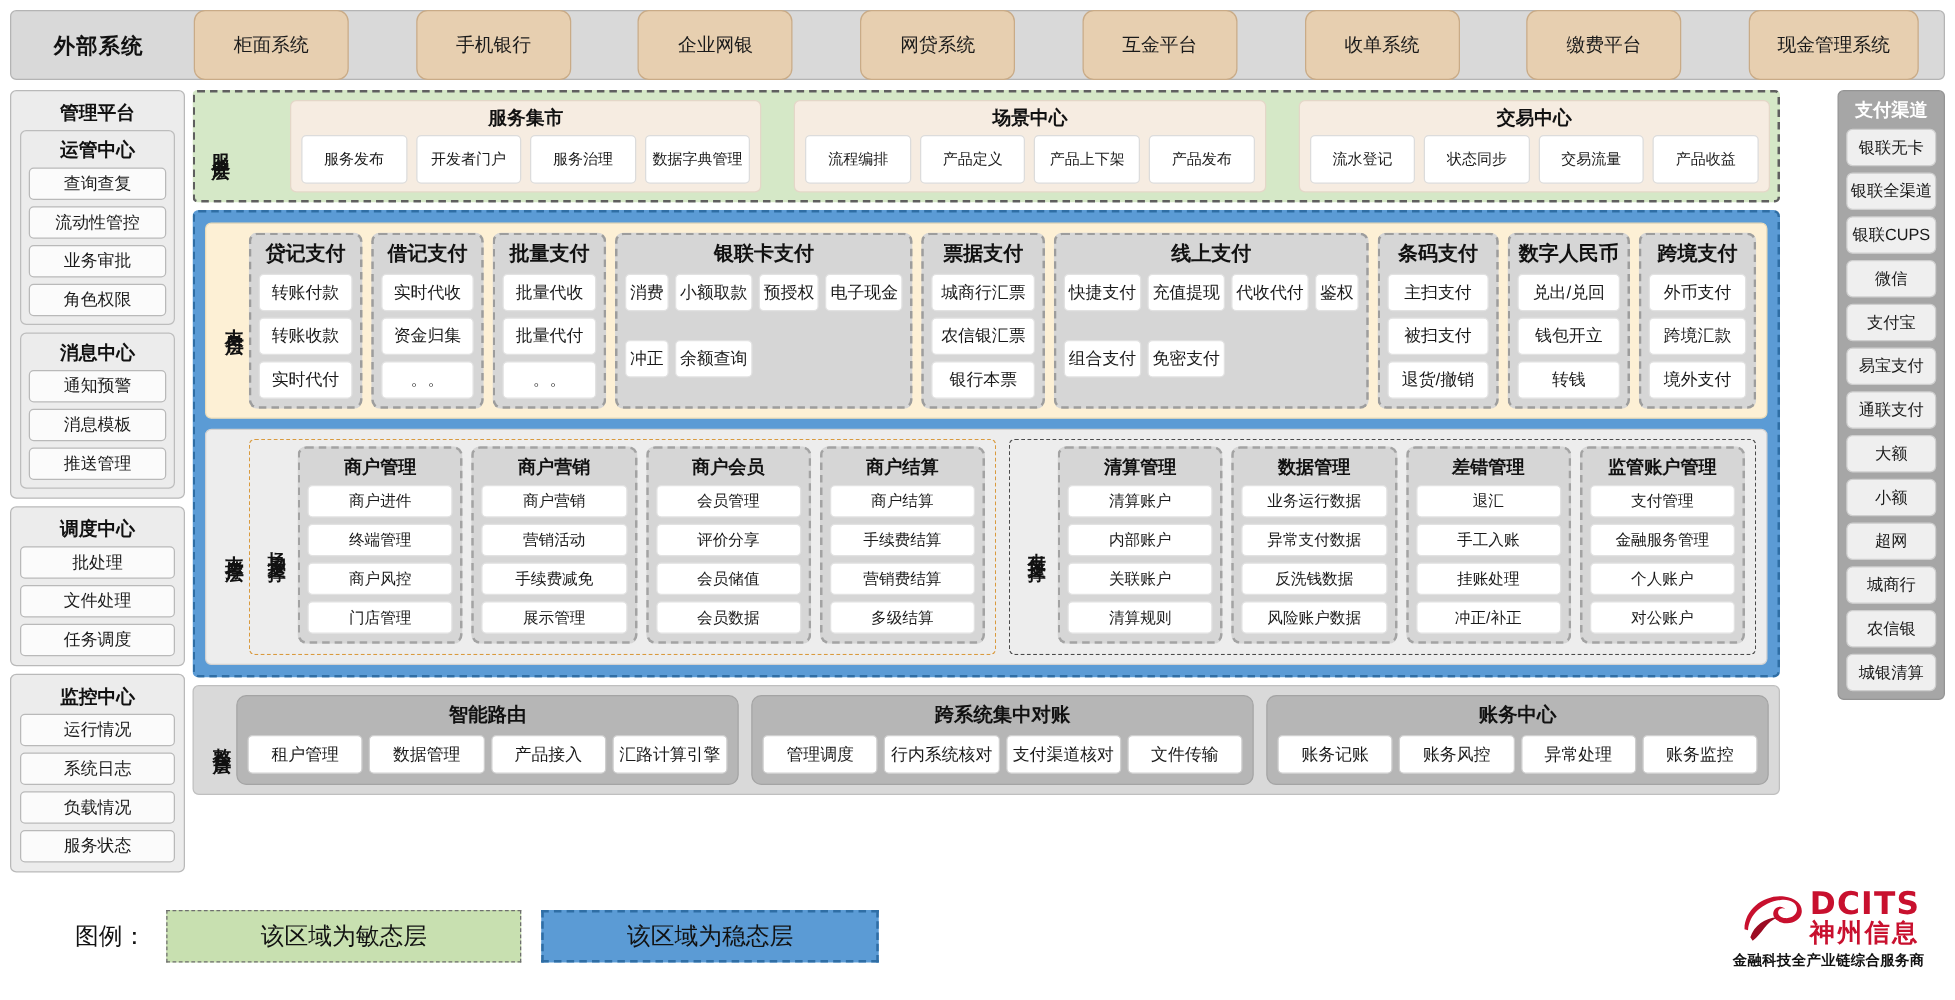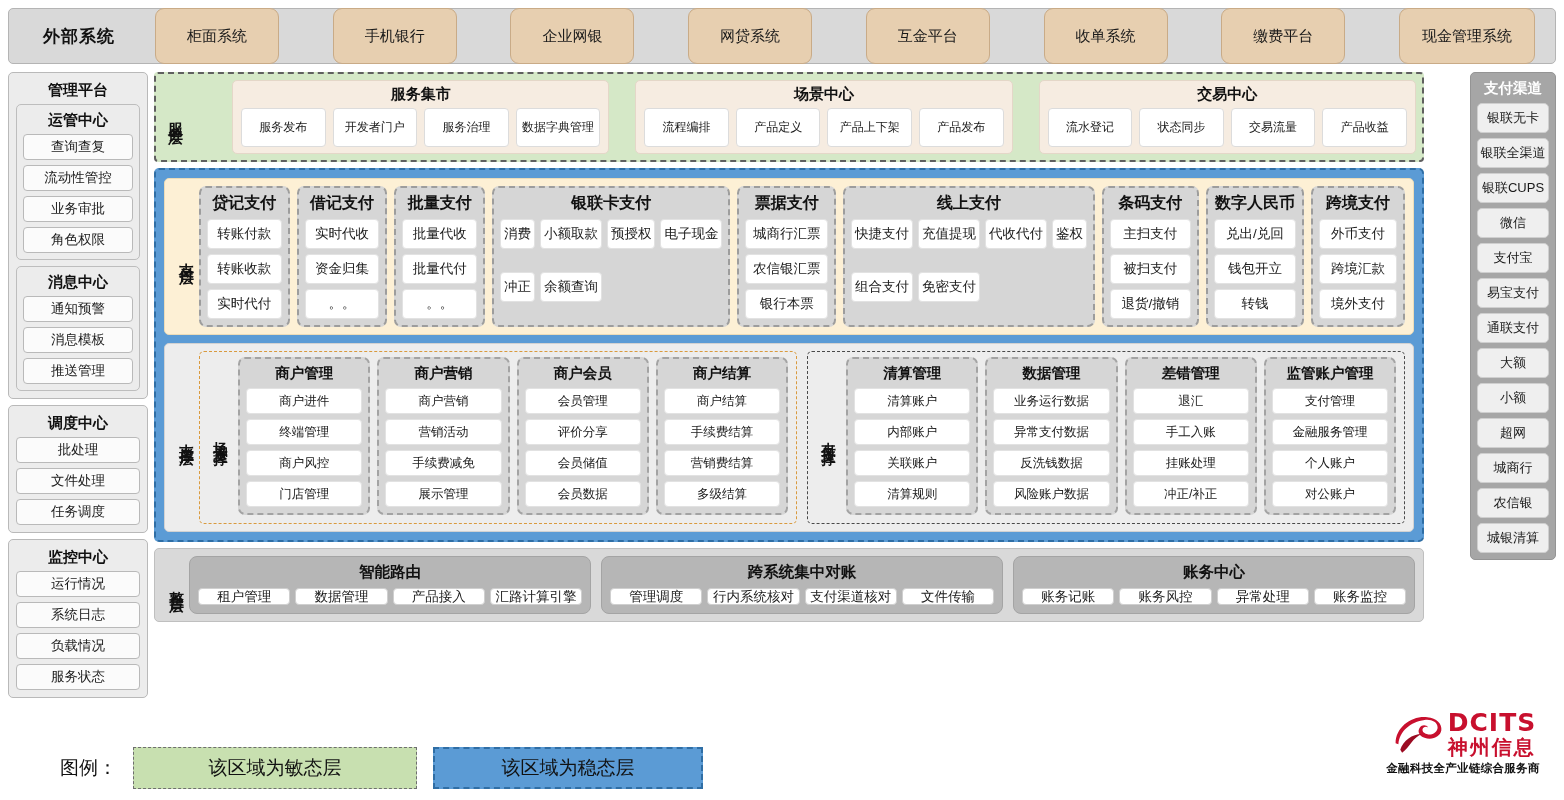--- a/index.html
+++ b/index.html
@@ -170,25 +170,25 @@
     background:#d9d9d9;border:1px solid #bfbfbf;border-radius:5px;
     display:flex;align-items:stretch;padding:7px 8px;box-sizing:border-box;
   }
   .int-groups{display:flex;flex:1;gap:10px;}
   .int-group{
     flex:1;background:#b6b6b6;border:1px solid #a4a4a4;border-radius:8px;
     padding:3px 8px 8px 8px;box-sizing:border-box;
     display:flex;flex-direction:column;
   }
   .int-group .col-title{font-size:15.5px;padding:2px 0 5px 0;}
-  .int-group .cell{height:17px;font-size:13.5px;border:1px solid #cfcfcf;}
+  .int-group .cell{height:31px;font-size:13.5px;border:1px solid #cfcfcf;}
 
   
   .legend{
-    position:absolute;left:60px;top:728px;display:flex;align-items:center;gap:16px;margin-top:19px;
+    position:absolute;left:60px;top:728px;display:flex;align-items:center;gap:16px;
   }
   .legend-label{font-size:19px;color:#111;}
   .legend-chip{
     height:42px;display:flex;align-items:center;justify-content:center;
     font-size:19px;color:#111;box-sizing:border-box;padding:0 26px;
   }
   .legend-chip.agile{background:#c8e0b0;border:1px dashed #6e6e6e;width:284px;}
   .legend-chip.stable{background:#5b9bd5;border:2px dashed #2f6ea5;width:270px;}
 
   

